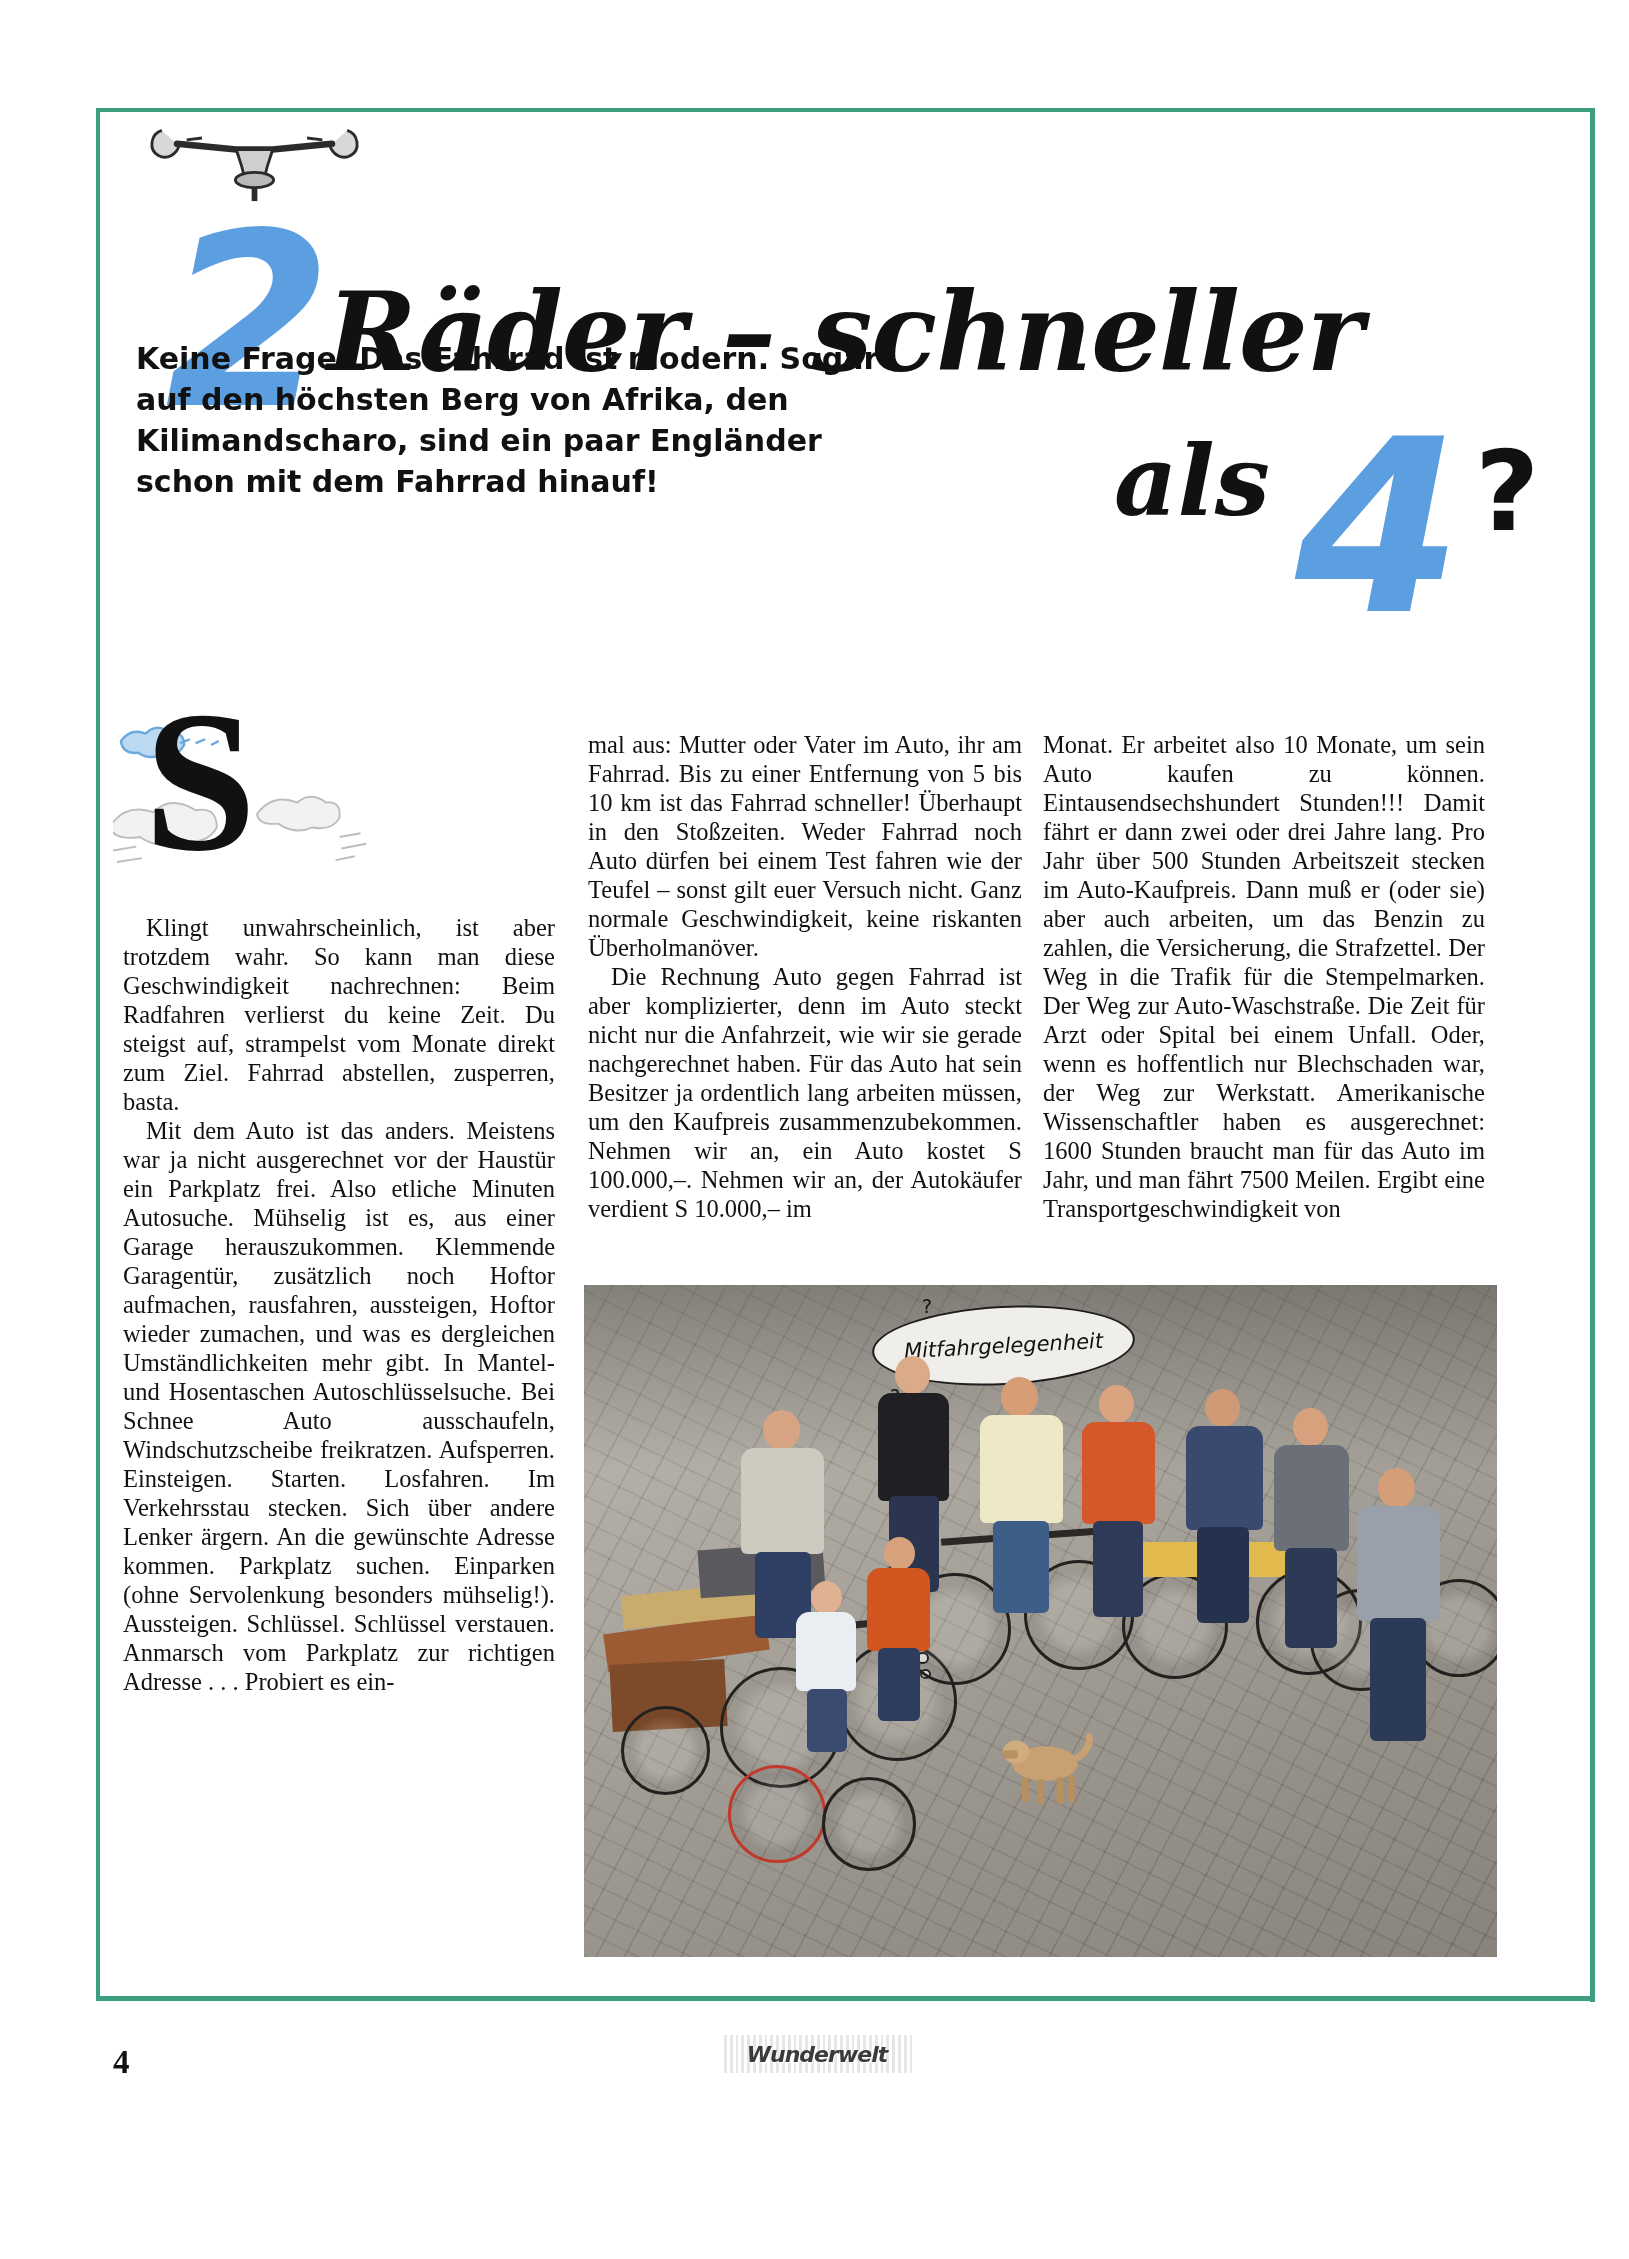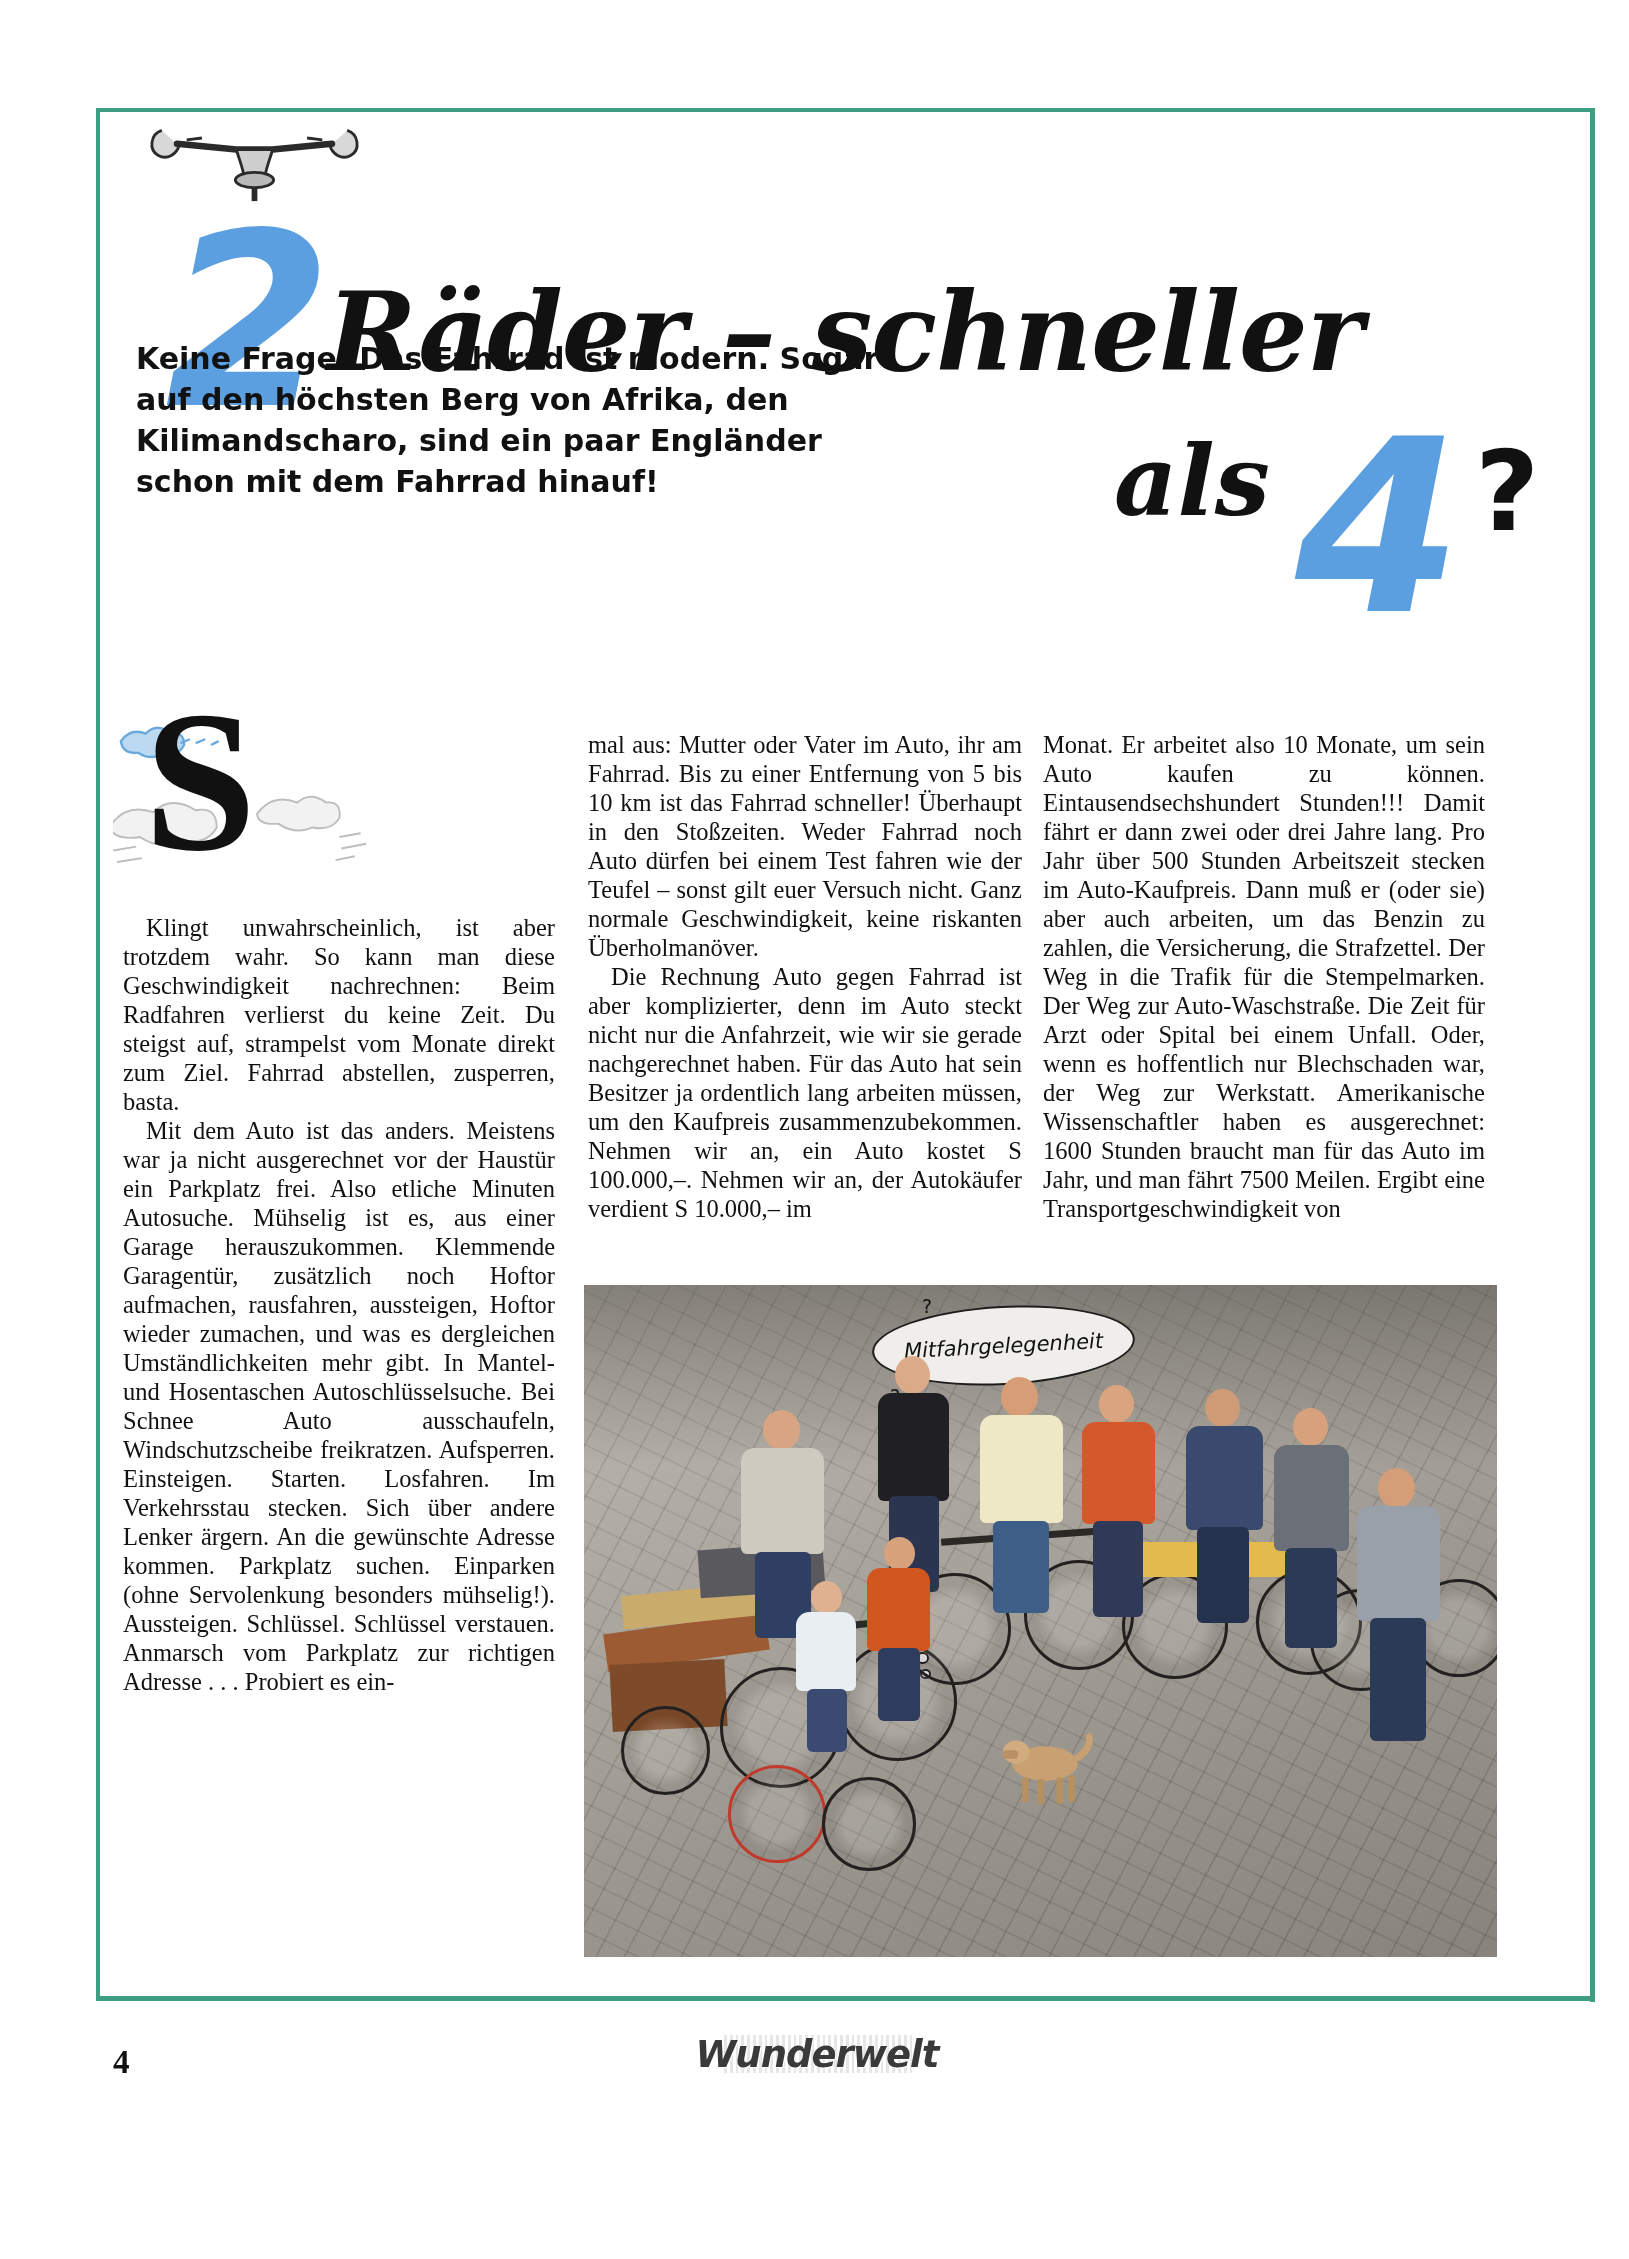--- a/index.html
+++ b/index.html
@@ -278,21 +278,21 @@
     left: 721px;
     top: 2035px;
     width: 192px;
     height: 38px;
     display: flex;
     align-items: center;
     justify-content: center;
     font-family: "DejaVu Sans", sans-serif;
     font-weight: bold;
     font-style: italic;
-    font-size: 37px;
+    font-size: 22px;
     letter-spacing: -1px;
     color: #3a3a3a;
     background: repeating-linear-gradient(90deg, #ffffff 0 2.9px, #e6e6e6 2.9px 5.8px);
     border-radius: 2.9px;
     text-shadow: 1px 1px 0 #ffffff;
   }
 </style>
 </head>
 <body>
 

